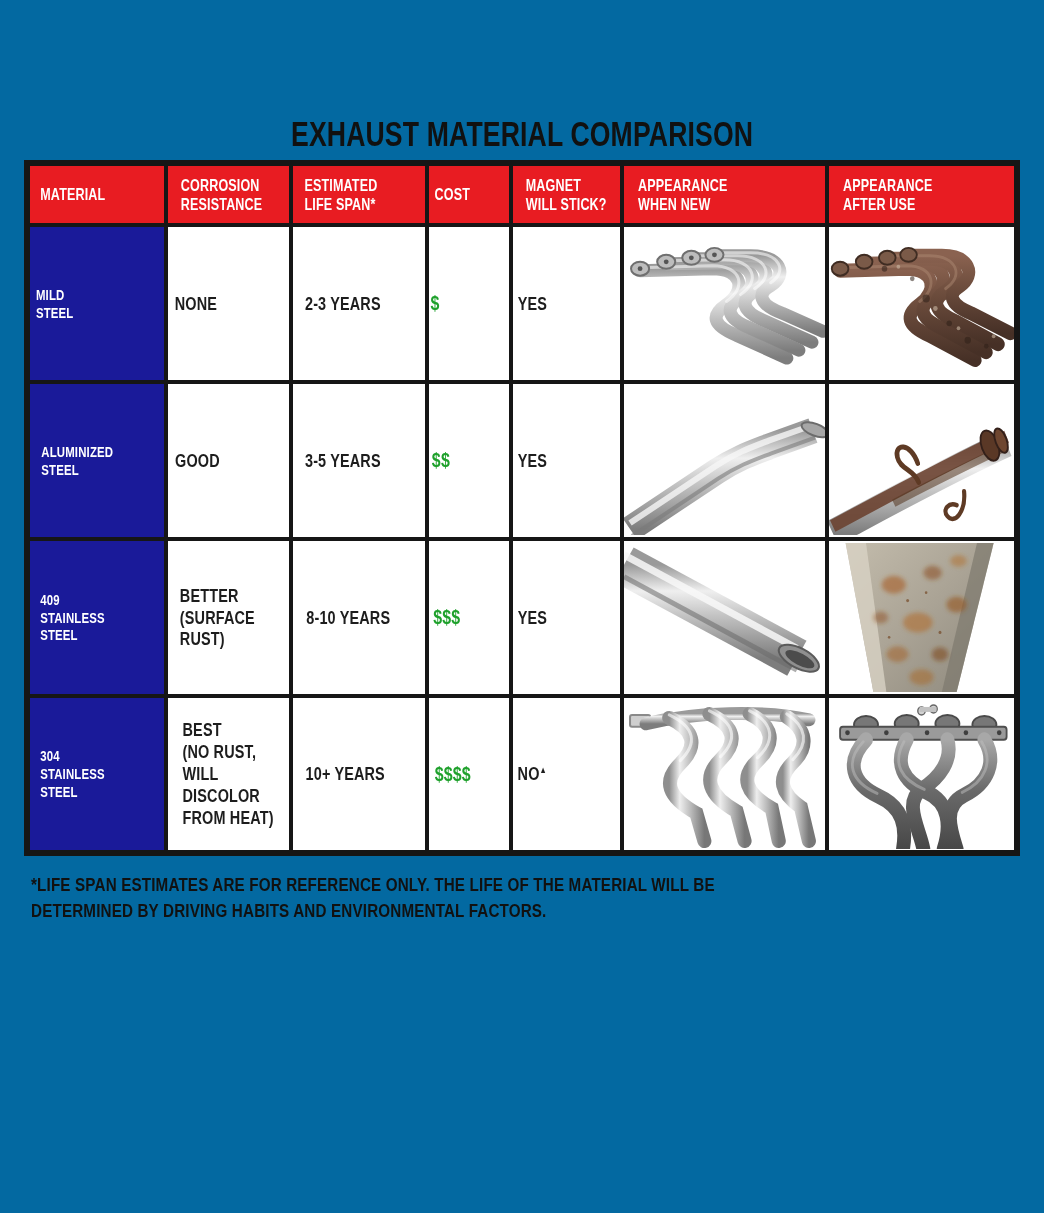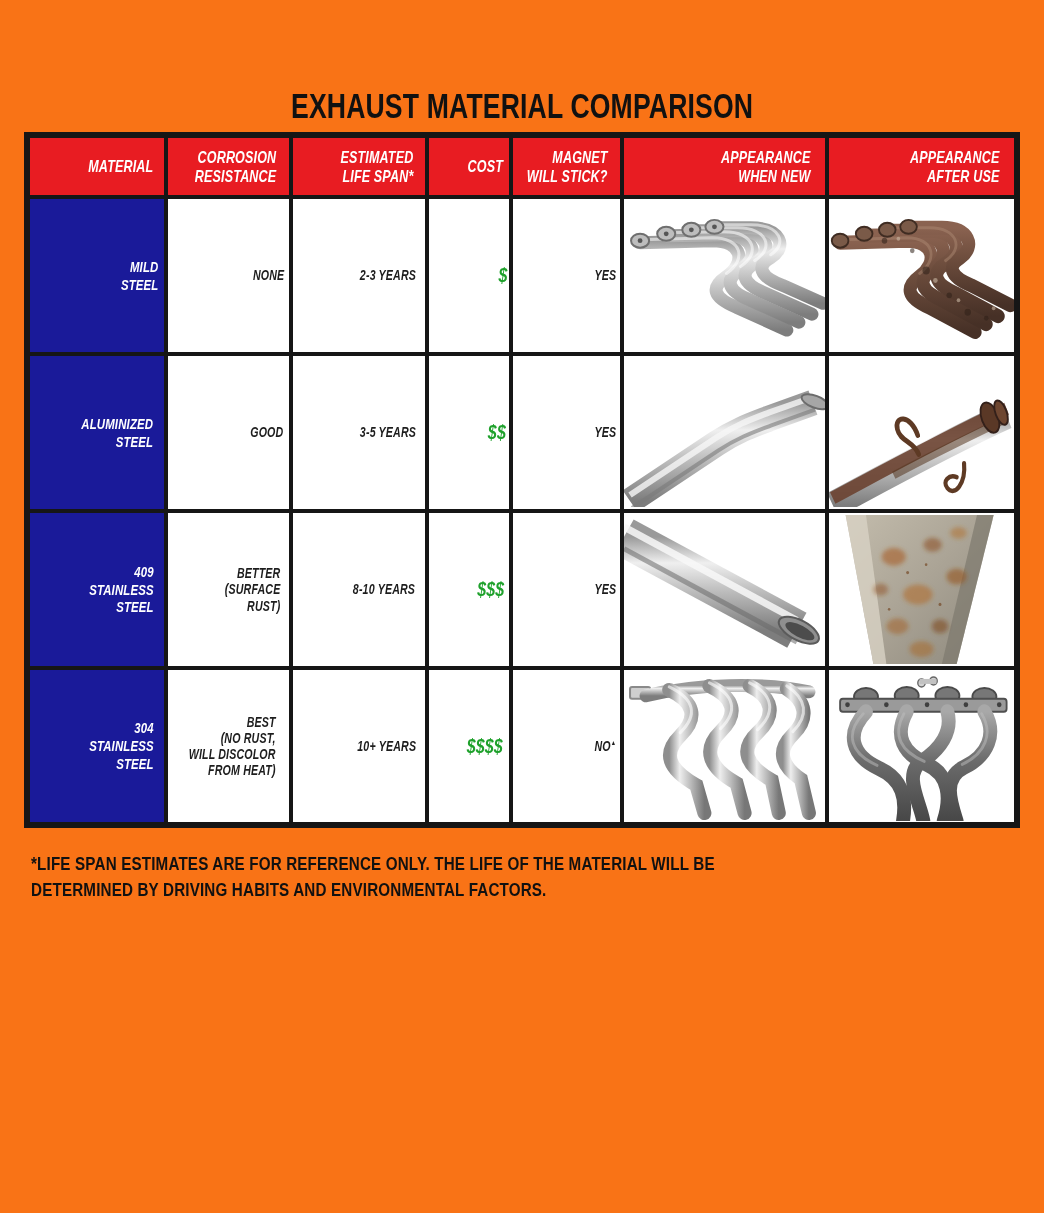--- a/index.html
+++ b/index.html
@@ -1,51 +1,51 @@
 <!DOCTYPE html>
 <html style="--header-red: #e81c22; --material-blue: #1a1a99; --cost-green: #1fa12c; --border-black: #161616; --header-text: #ffffff; --body-text: #1d1d1d;"><head>
 <meta charset="utf-8">
 <style>
   html,body{margin:0;padding:0;background:#fff;}
   .page{
     position:relative;
     width:1044px;height:1213px;
-    background:#f97316;
+    background:#0369a1;
     box-sizing:border-box;
-    padding-top:88px;
+    padding-top:116px;
     font-family:"Liberation Sans","DejaVu Sans",sans-serif;
     font-weight:bold;
     color:var(--body-text,#1d1d1d);
   }
   
   .cnd{display:inline-block;transform:scaleX(.76);transform-origin:50% 50%;
        white-space:pre-line;letter-spacing:.2px;}
   .cnd-left{transform:scaleX(.8);transform-origin:0 50%;}
   .title{margin:0 0 9px 0;text-align:center;font-size:35px;line-height:1;
          color:#111;letter-spacing:0;}
   table.cmp{
     width:990px;margin:0 auto;border-collapse:collapse;table-layout:fixed;
     border:6px solid var(--border-black,#161616);
   }
   table.cmp th,table.cmp td{
     border:4px solid var(--border-black,#161616);
-    text-align:right;vertical-align:middle;padding:0;overflow:hidden;font-style:italic;
+    text-align:left;vertical-align:middle;padding:0;overflow:hidden;
   }
   thead tr{height:62px;}
   tbody tr{height:157px;}
   thead th{background:var(--header-red,#e81c22);color:var(--header-text,#fff);
            font-size:16.5px;line-height:1.1;}
   th.mat{background:var(--material-blue,#1a1a99);color:#fff;font-size:15px;line-height:1.18;}
-  td.val{background:#fff;font-size:14px;line-height:1.15;}
+  td.val{background:#fff;font-size:19px;line-height:1.15;}
   td.cost{font-size:21px;color:var(--cost-green,#1fa12c);}
   sup.mk{font-size:.5em;vertical-align:super;line-height:0;}
   td.photo{background:#fff;padding:0;}
   .ph{width:100%;height:149px;display:block;}
   .ph svg{display:block;width:100%;height:100%;}
-  .notes{width:982px;margin:23px auto 0;color:#111;}
+  .notes{width:982px;margin:16px auto 0;color:#111;}
   .note{margin:0 0 3px 0;font-size:19px;line-height:1.35;white-space:nowrap;}
 </style>
 </head>
 <body>
 
 <svg width="0" height="0" style="position:absolute" aria-hidden="true">
   <defs>
     <linearGradient id="gMetalV" x1="0" y1="0" x2="0" y2="1">
       <stop offset="0" stop-color="#9a9a9a"></stop>
         <stop offset=".28" stop-color="#efefef"></stop>

